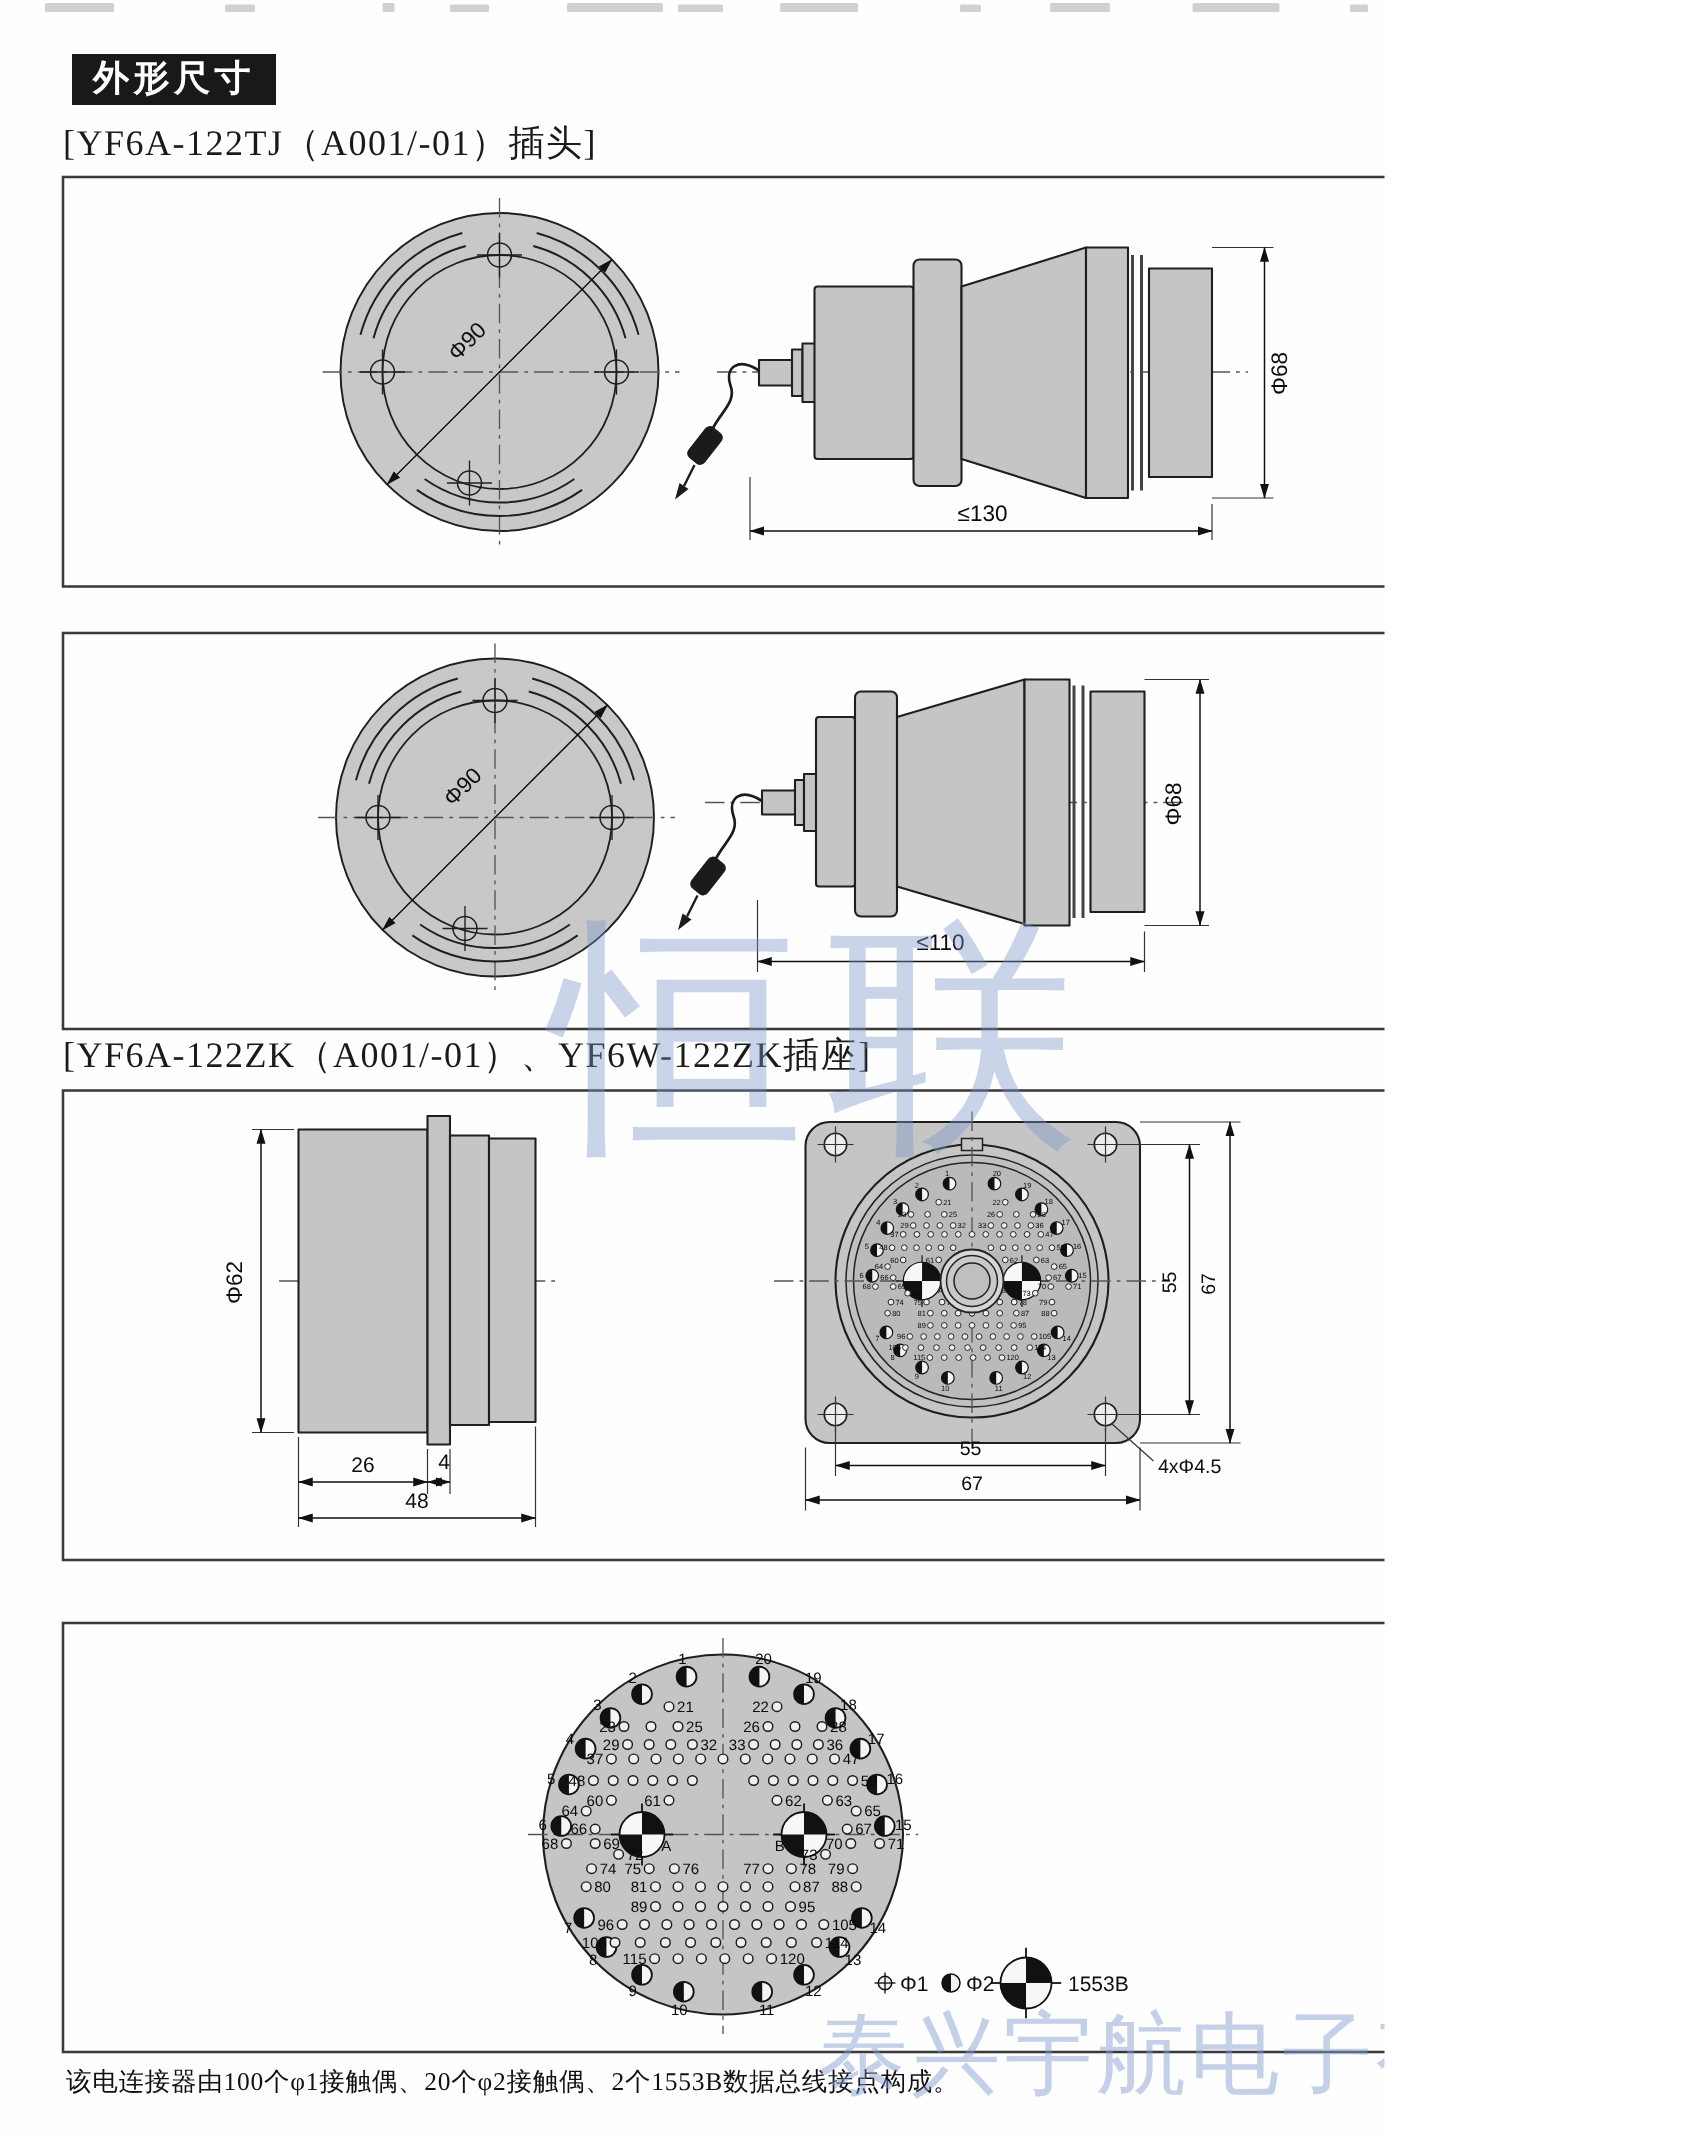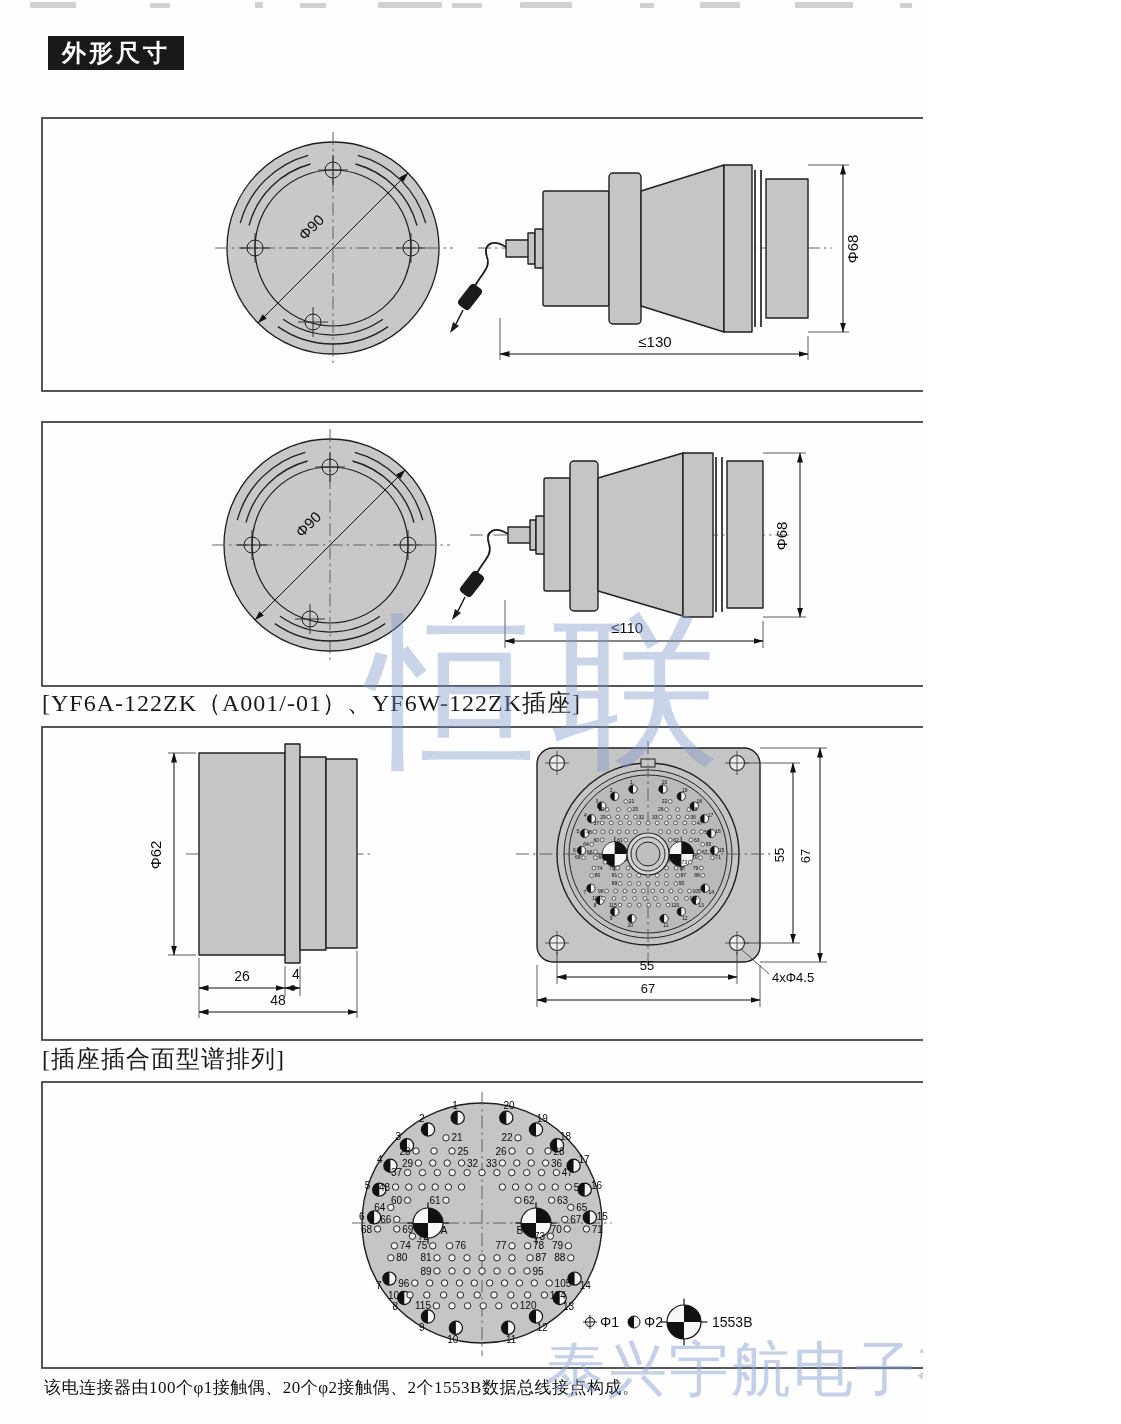--- a/index.html
+++ b/index.html
@@ -43,22 +43,22 @@
     <span class="remnant abs" style="left:640px;top:3px;width:14px;height:5px;"></span>
     <span class="remnant abs" style="left:700px;top:2px;width:40px;height:6px;"></span>
     <span class="remnant abs" style="left:795px;top:2px;width:58px;height:6px;"></span>
     <span class="remnant abs" style="left:900px;top:3px;width:12px;height:5px;"></span>
     <span class="remnant abs" style="left:958px;top:2px;width:36px;height:6px;"></span>
     <span class="remnant abs" style="left:1085px;top:2px;width:34px;height:6px;"></span>
   </div>
 
   <div class="abs badge" style="left:48px;top:36px;">外形尺寸</div>
 
+  <div class="abs seclabel" style="left:42px;top:79px;">[YF6A-122TJ（A001/-01）插头]</div>
   <div class="abs seclabel" style="left:42px;top:687px;">[YF6A-122ZK（A001/-01）、YF6W-122ZK插座]</div>
-  <div class="abs seclabel" style="left:42px;top:1043px;">[插座插合面型谱排列]</div>
 
   <div class="abs note" style="left:44px;top:1376px;">该电连接器由100个φ1接触偶、20个φ2接触偶、2个1553B数据总线接点构成。</div>
 
   <div class="abs wm wm-center" style="left:368px;top:580px;">恒联</div>
   <div class="abs wm wm-bottom" style="left:545px;top:1330px;">泰兴宇航电子有限公司</div>
 
   <svg id="dwg" width="1121" height="1424" viewBox="0 0 1121 1424">
     <defs>
       <marker id="arr" viewBox="0 0 10 8" refX="9.5" refY="4" markerWidth="10" markerHeight="8" orient="auto-start-reverse">
         <path d="M0,1 L10,4 L0,7 Z" fill="#111"></path>

